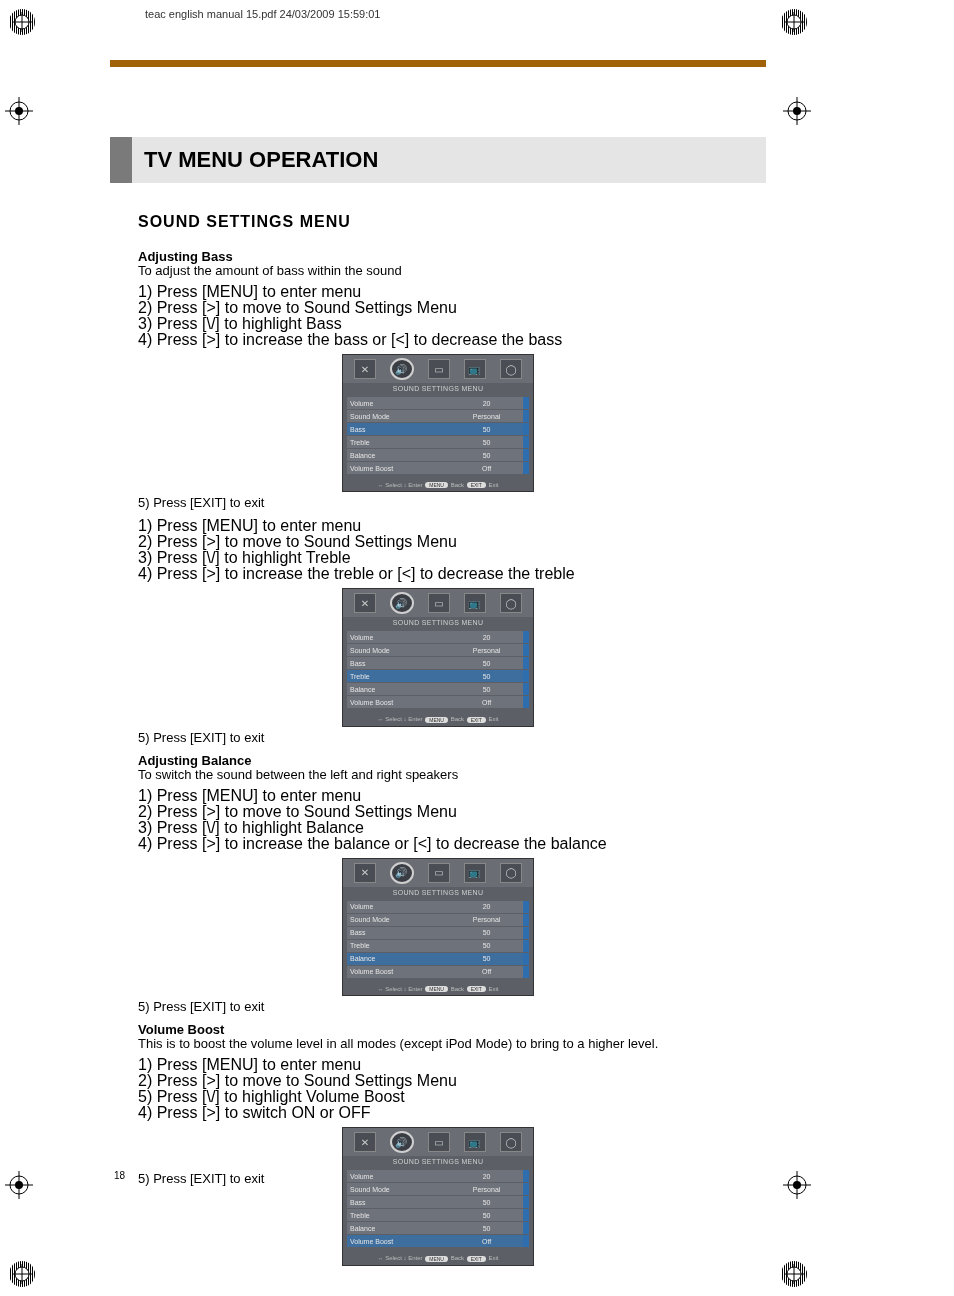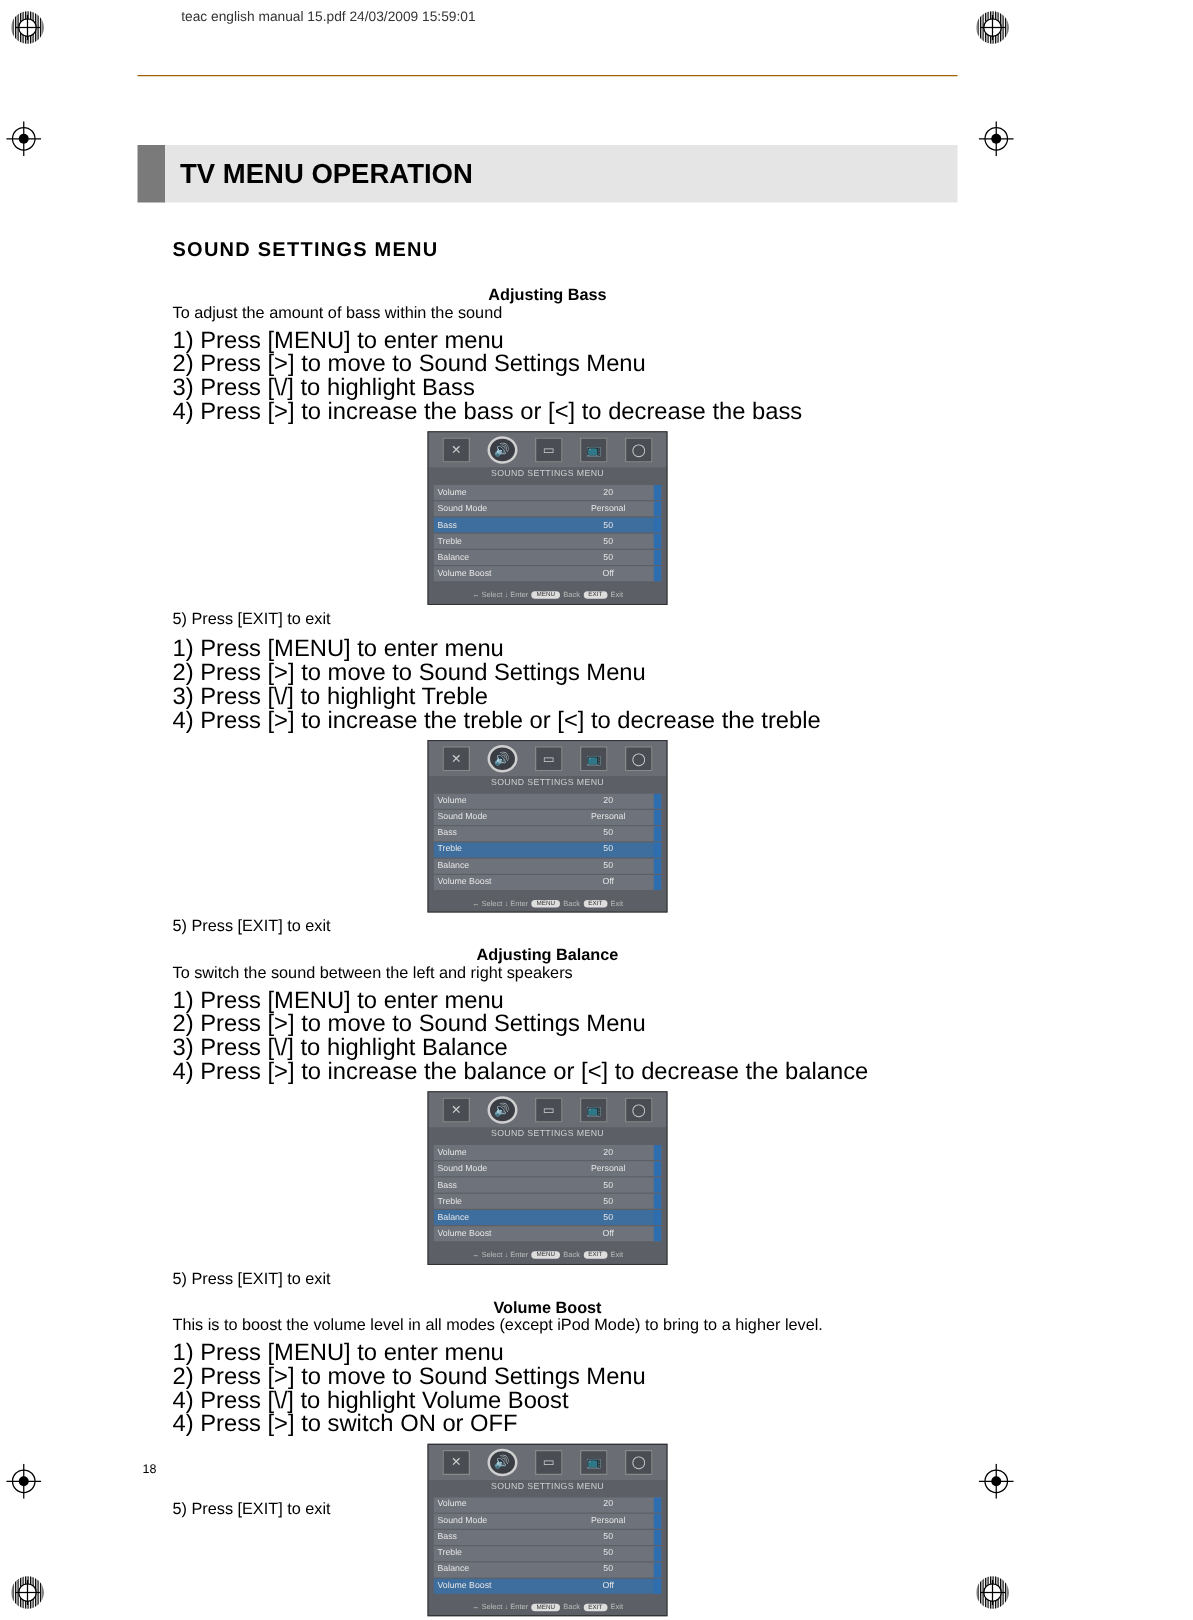--- a/index.html
+++ b/index.html
@@ -10,30 +10,30 @@
   .reg.tl{top:8px;left:8px;}
   .reg.tr{top:8px;right:8px;}
   .reg.bl{bottom:8px;left:8px;}
   .reg.br{bottom:8px;right:8px;}
   .cross{position:absolute;width:28px;height:28px;}
   .cross.ml{top:97px;left:5px;}
   .cross.mr{top:97px;right:5px;}
   .cross.bl2{bottom:97px;left:5px;}
   .cross.br2{bottom:97px;right:5px;}
   .slugline{position:absolute;top:8px;left:145px;font-size:11px;color:#333;}
-  .content{position:absolute;top:60px;left:110px;right:50px;bottom:60px;border-top:1px solid #a16207;}
+  .content{position:absolute;top:60px;left:110px;right:50px;bottom:60px;border-top:7px solid #a16207;padding-top:15px;}
   .titlebar{display:flex;align-items:stretch;margin-top:55px;}
   .accent{width:22px;background:#7a7a7a;}
   .titlemain{flex:1;background:#e5e5e5;padding:10px 12px;font-size:22px;font-weight:bold;}
   .body{margin-top:30px;padding-left:28px;padding-right:28px;}
   .h2{font-size:16px;font-weight:bold;letter-spacing:1px;margin-bottom:18px;}
   .section{margin-bottom:8px;}
-  .sub{font-size:13px;font-weight:bold;margin-top:8px;text-align:center;}
+  .sub{font-size:13px;font-weight:bold;margin-top:8px;}
   .desc{font-size:13px;margin-top:-1px;margin-bottom:6px;}
-  .steps{font-size:19px;line-height:1.0;margin:0;padding:0;}
+  .steps{font-size:16px;line-height:1.0;margin:0;padding:0;}
   .steps p{margin:0;}
   .osd-wrap{display:flex;justify-content:center;margin:6px 0 4px 0;}
   .osd{width:190px;background:#5c6066;border:1px solid #333;font-size:8px;color:#ddd;}
   .osd-icons{display:flex;justify-content:space-around;align-items:center;background:#6a6e74;padding:3px 4px;}
   .osd-icon{width:20px;height:18px;background:#4a4e54;border:1px solid #888;display:flex;align-items:center;justify-content:center;font-size:10px;color:#ccc;}
   .osd-icon.sel{border:2px solid #cfcfcf;border-radius:50%;background:#3a3e44;}
   .osd-title{background:#5c6066;text-align:center;font-size:7px;padding:2px 0;color:#cfcfcf;letter-spacing:0.3px;}
   .osd-rows{padding:2px 4px 4px 4px;background:#5c6066;}
   .osd-row{display:flex;align-items:center;background:#6e727a;margin:1px 0;height:12px;}
   .osd-row.hl{background:#3e6e9e;}
@@ -294,21 +294,21 @@
           </div>
         <div class="desc">5) Press [EXIT] to exit</div>
       </div>
 
       <div class="section">
         <div class="sub">Volume Boost</div>
         <div class="desc">This is to boost the volume level in all modes (except iPod Mode) to bring to a higher level.</div>
         <div class="steps">
           <p>1) Press [MENU] to enter menu</p>
           <p>2) Press [&gt;] to move to Sound Settings Menu</p>
-          <p>4) Press [\/] to highlight Volume Boost</p>
+          <p>5) Press [\/] to highlight Volume Boost</p>
           <p>4) Press [&gt;] to switch ON or OFF</p>
         </div>
         <div style="display:flex;align-items:flex-start;">
           <div style="flex:1;">
               <div class="desc" style="margin-top:50px;">5) Press [EXIT] to exit</div>
             </div>
           <div class="osd-wrap" style="flex:0 0 auto;margin-left:0;">
               <div class="osd">
                 <div class="osd-icons">
                   <div class="osd-icon">✕</div>

